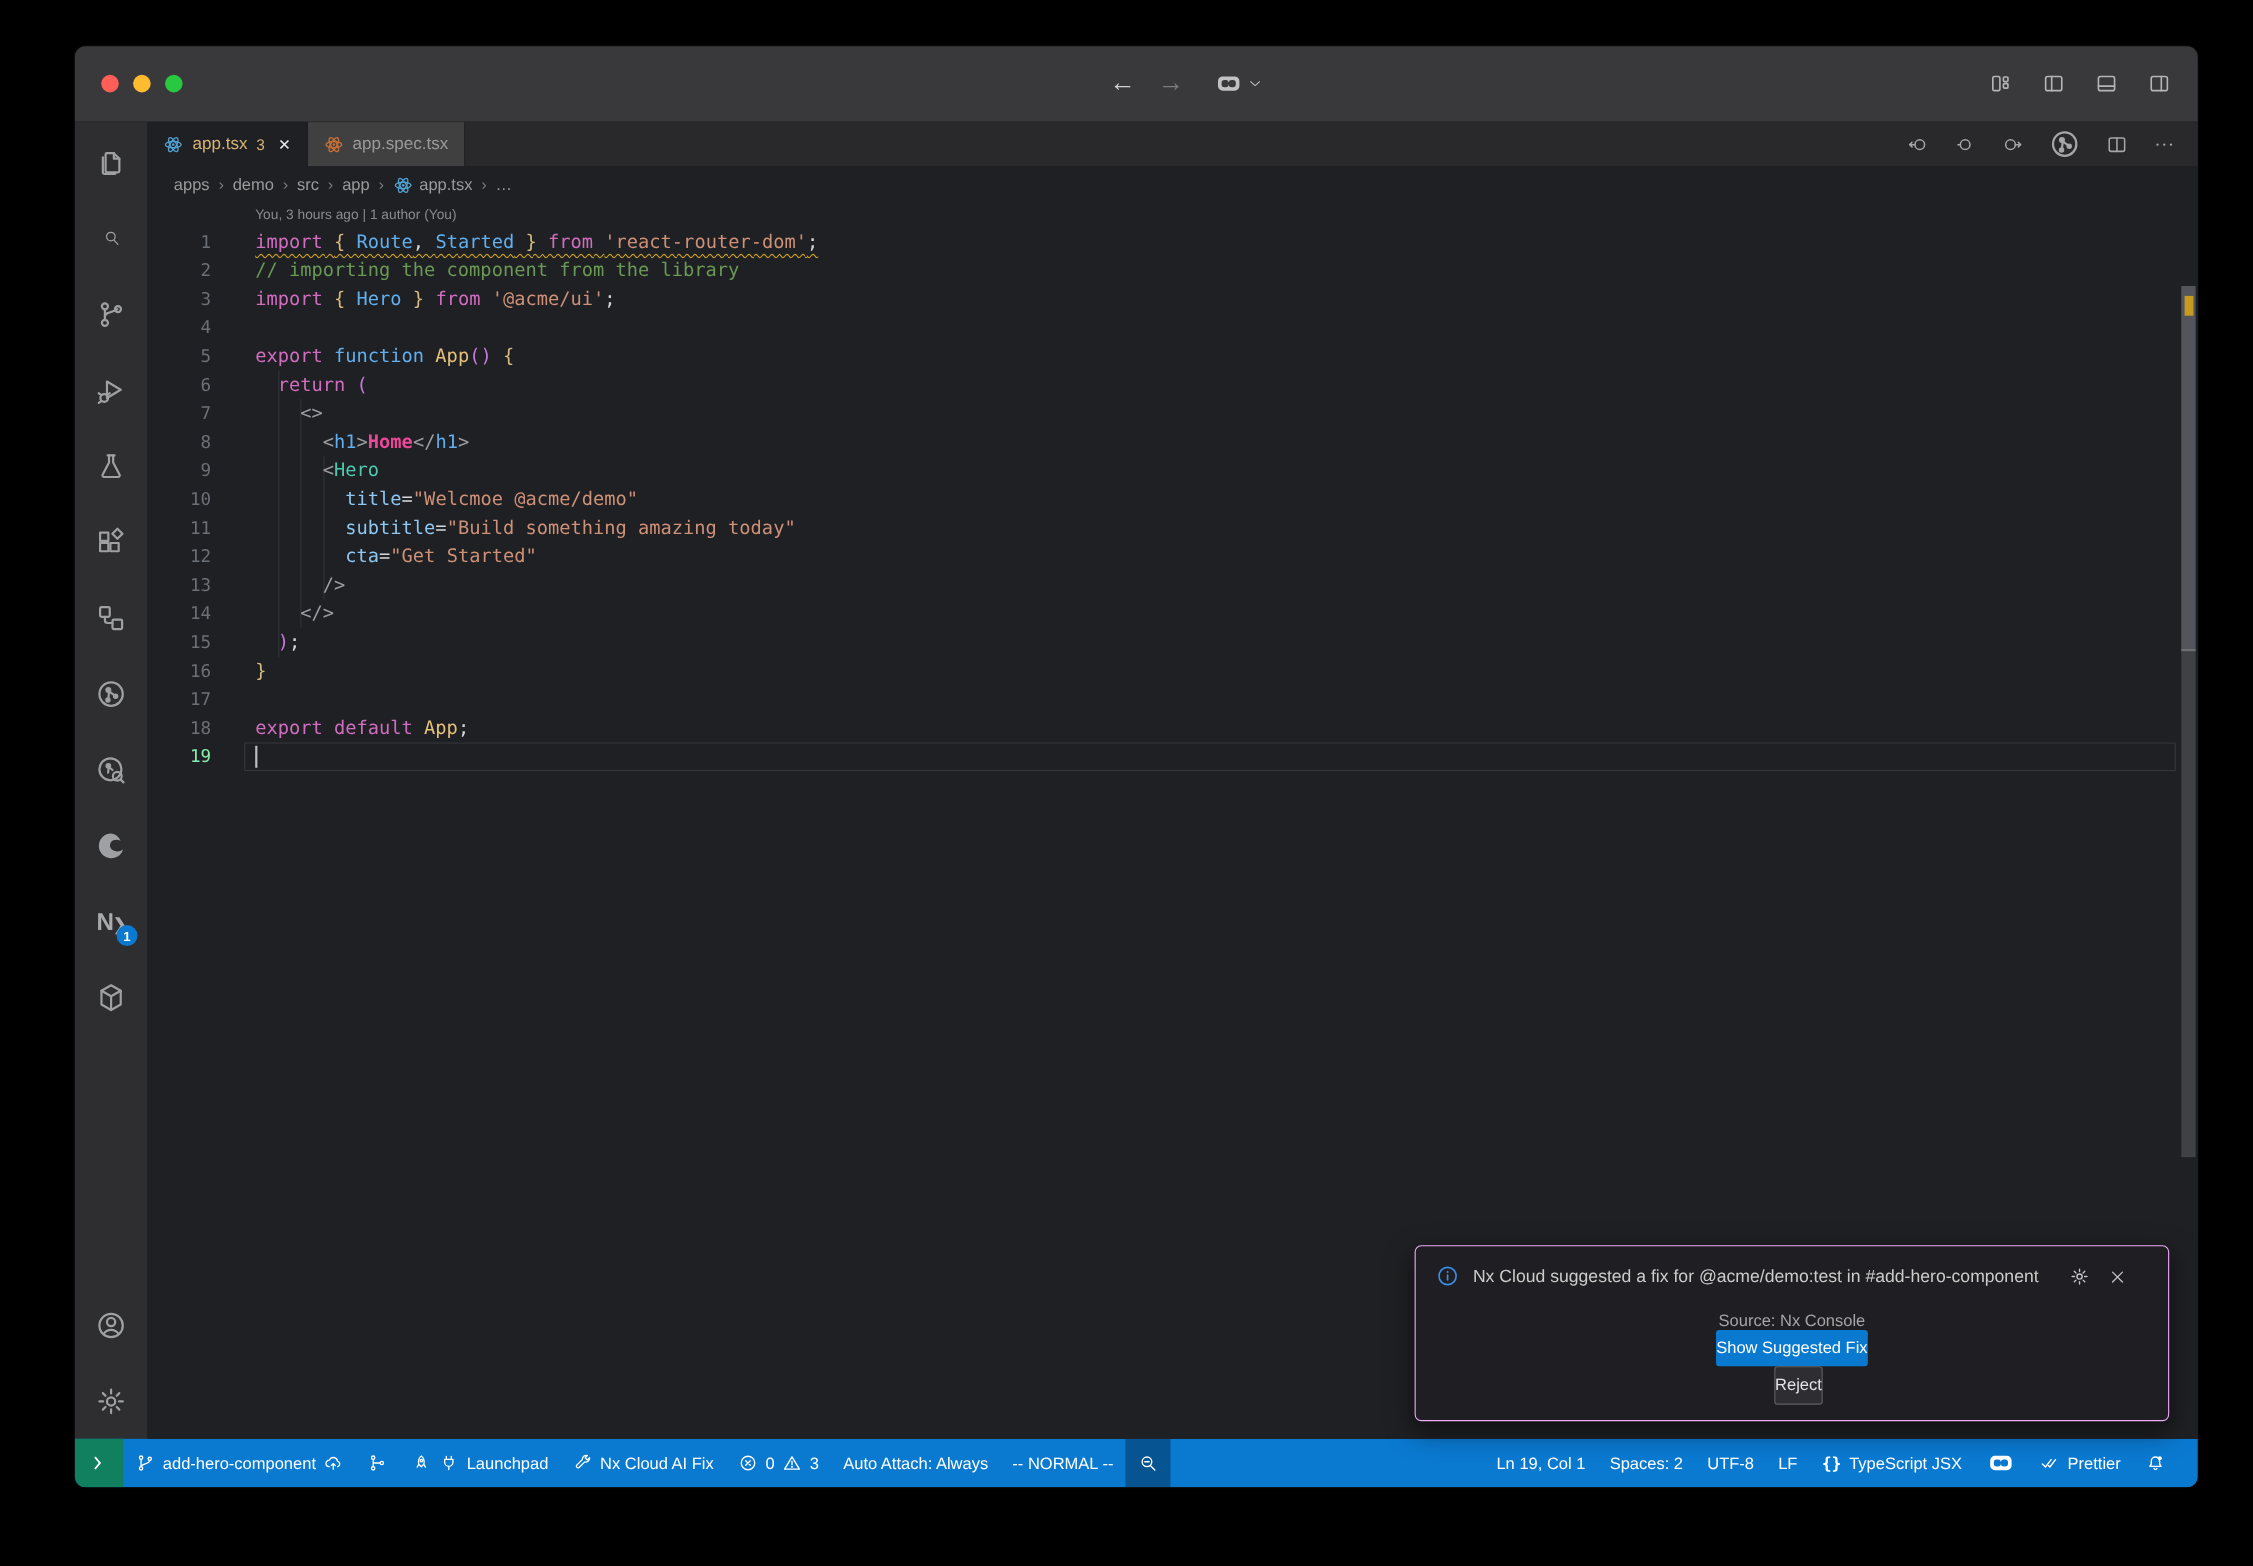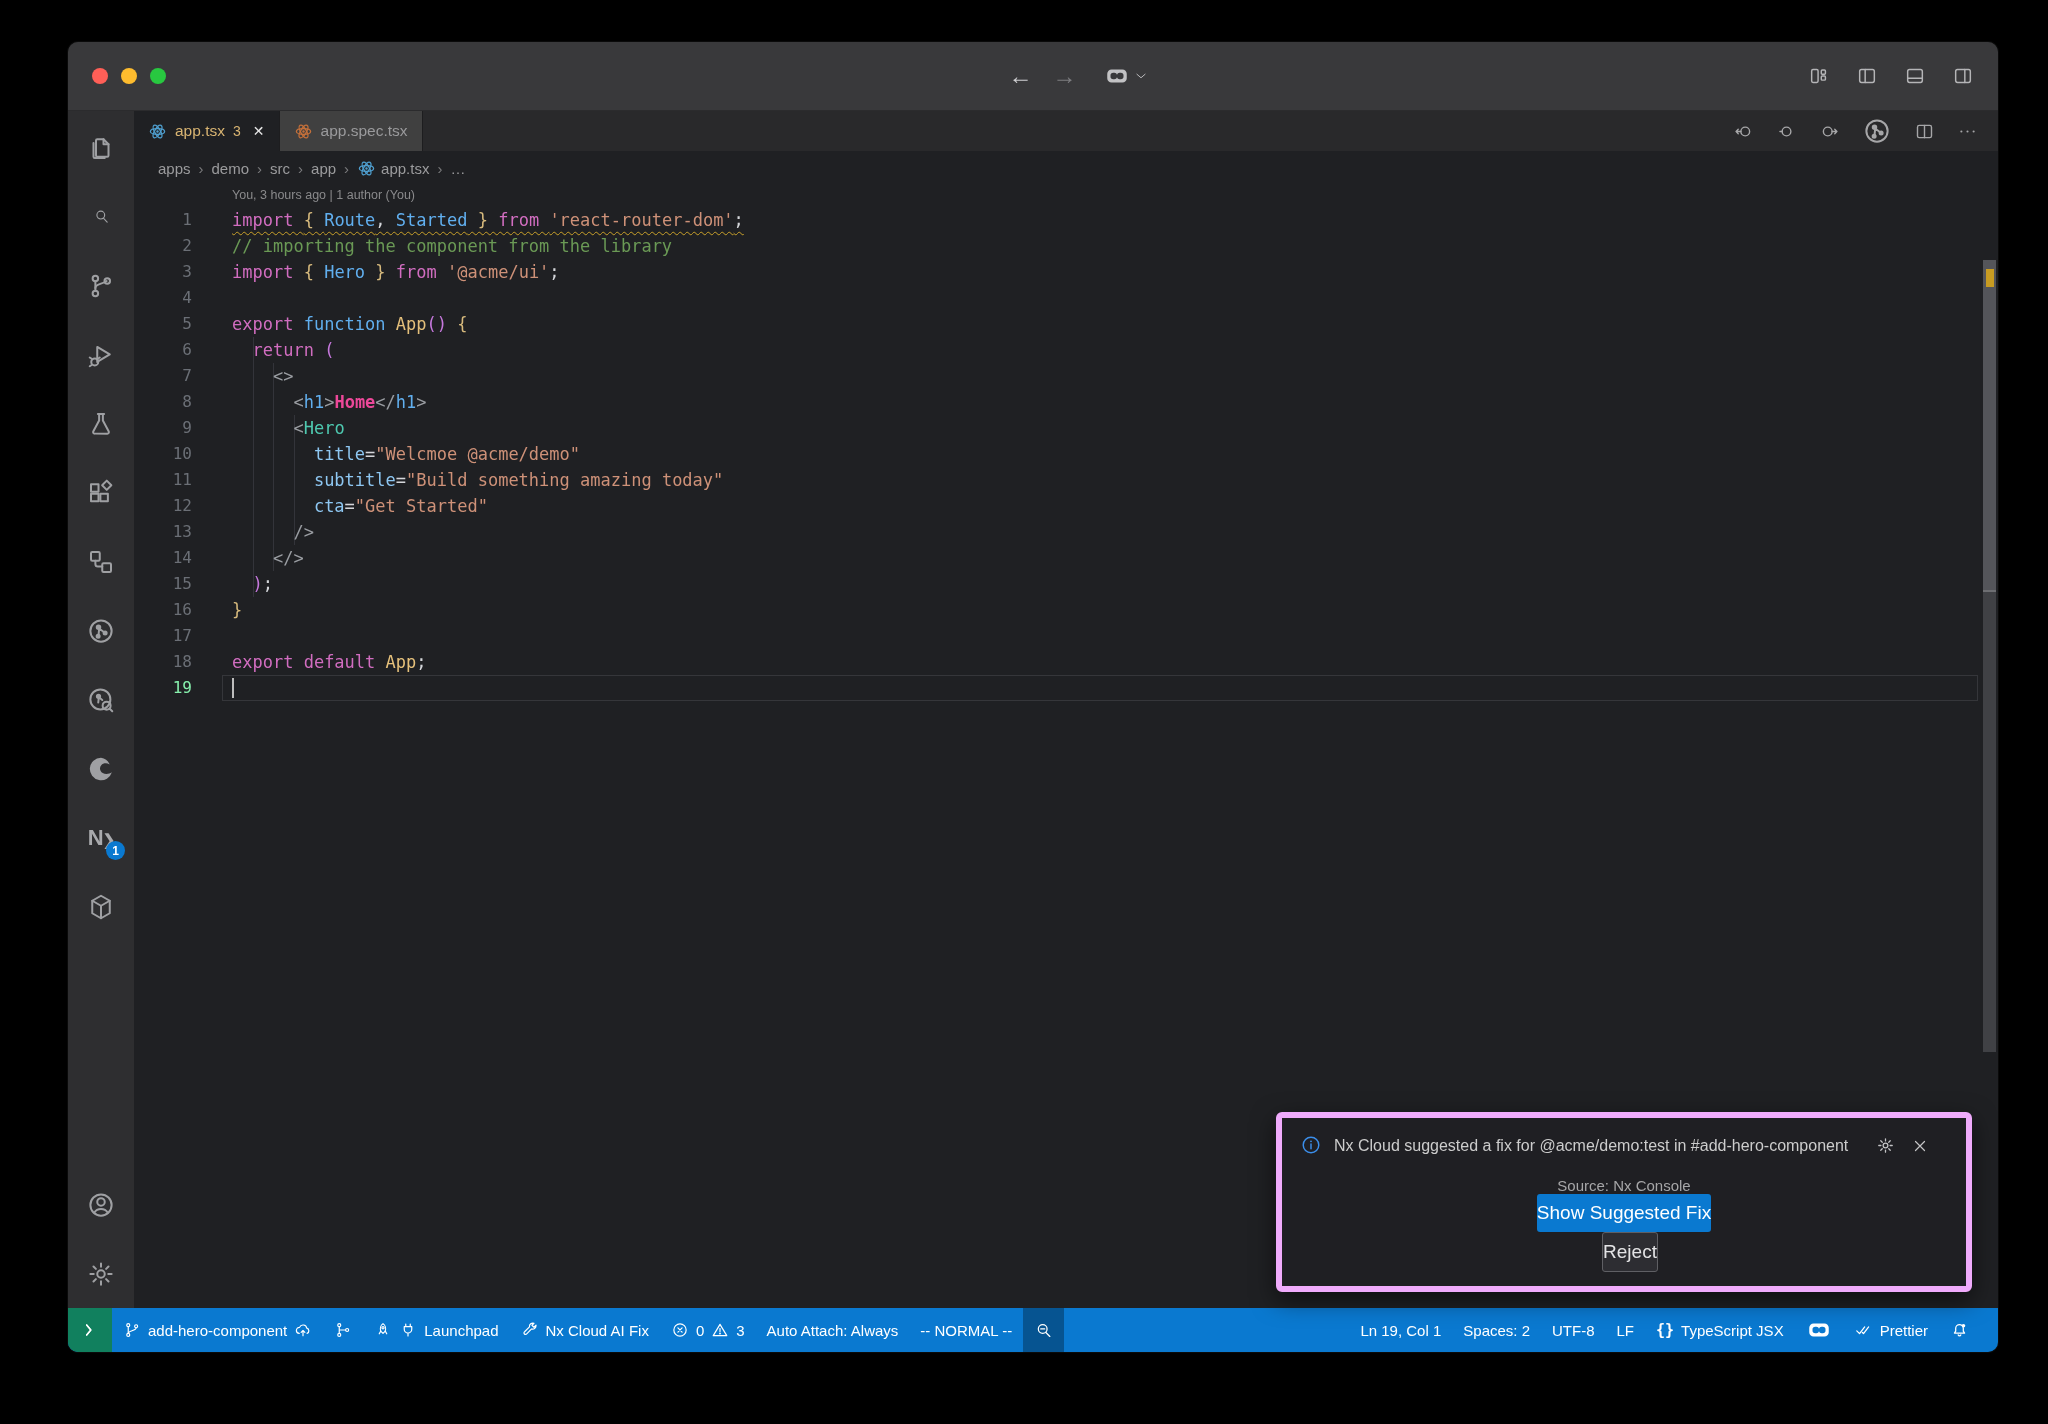--- a/index.html
+++ b/index.html
@@ -59,27 +59,27 @@
   .tok-k{color:#d16dc0}.tok-b{color:#61afef}.tok-fn{color:#e5c07b}.tok-y{color:#d7ba7d}
   .tok-p{color:#c678dd}.tok-s{color:#ce9178}.tok-cm{color:#6a9955}.tok-g{color:#9a9da2}
   .tok-w{color:#d4d6da}.tok-t{color:#4ec9b0}.tok-a{color:#8ec7f2}.tok-bold{color:#ec4899;font-weight:bold}
 
   
   .sb-seg1{position:absolute;right:2px;top:75px;width:13px;height:330px;background:#54555a;}
   .sb-seg2{position:absolute;right:2px;top:405px;width:13px;height:460px;background:#404145;border-top:2px solid #6d6e72;}
   .sb-mark{position:absolute;right:4px;top:84px;width:8px;height:18px;background:#c79b22;}
 
   
-  .notif{position:absolute;right:26px;bottom:16px;width:648px;background:#1f1f23;border:6px solid #f0abfc;border-radius:6px;box-shadow:0 8px 24px rgba(0,0,0,.55);padding:16px 18px 14px 18px;z-index:5;}
+  .notif{position:absolute;right:26px;bottom:16px;width:648px;background:#1f1f23;border:1px solid #f0abfc;border-radius:6px;box-shadow:0 8px 24px rgba(0,0,0,.55);padding:16px 18px 14px 18px;z-index:5;}
   .notif-head{display:flex;align-items:flex-start;gap:12px;}
   .notif-msg{flex:1;max-width:530px;color:#cccccc;font-size:16px;line-height:1.55;}
   .notif-acts{display:flex;gap:16px;color:#c4c4c6;margin-top:2px;}
   .notif-foot{display:flex;align-items:center;margin-top:18px;flex-direction:column;}
   .notif-src{color:#a6a6a8;font-size:15px;flex:1;}
-  .btn{font-size:19px;padding:8px 0;border-radius:3px;cursor:pointer;}
+  .btn{font-size:15px;padding:8px 0;border-radius:3px;cursor:pointer;}
   .btn.primary{background:#0a79d0;color:#fff;}
   .btn.secondary{background:#2d2d32;color:#e4e4e6;border:1px solid #5f5f64;margin-left:12px;}
 
   
   .statusbar{flex:0 0 44px;background:#0a79d0;display:flex;align-items:stretch;color:#fff;font-size:15px;}
   .sb-left,.sb-right{display:flex;align-items:stretch;}
   .sb-right{margin-left:auto;padding-right:18px;}
   .sb-item{display:flex;align-items:center;gap:7px;padding:0 11px;cursor:pointer;white-space:nowrap;}
   .sb-item.remote{background:#11805e;width:44px;justify-content:center;padding:0;}
   .sb-item.pressed{background:rgba(0,0,0,.3);}

